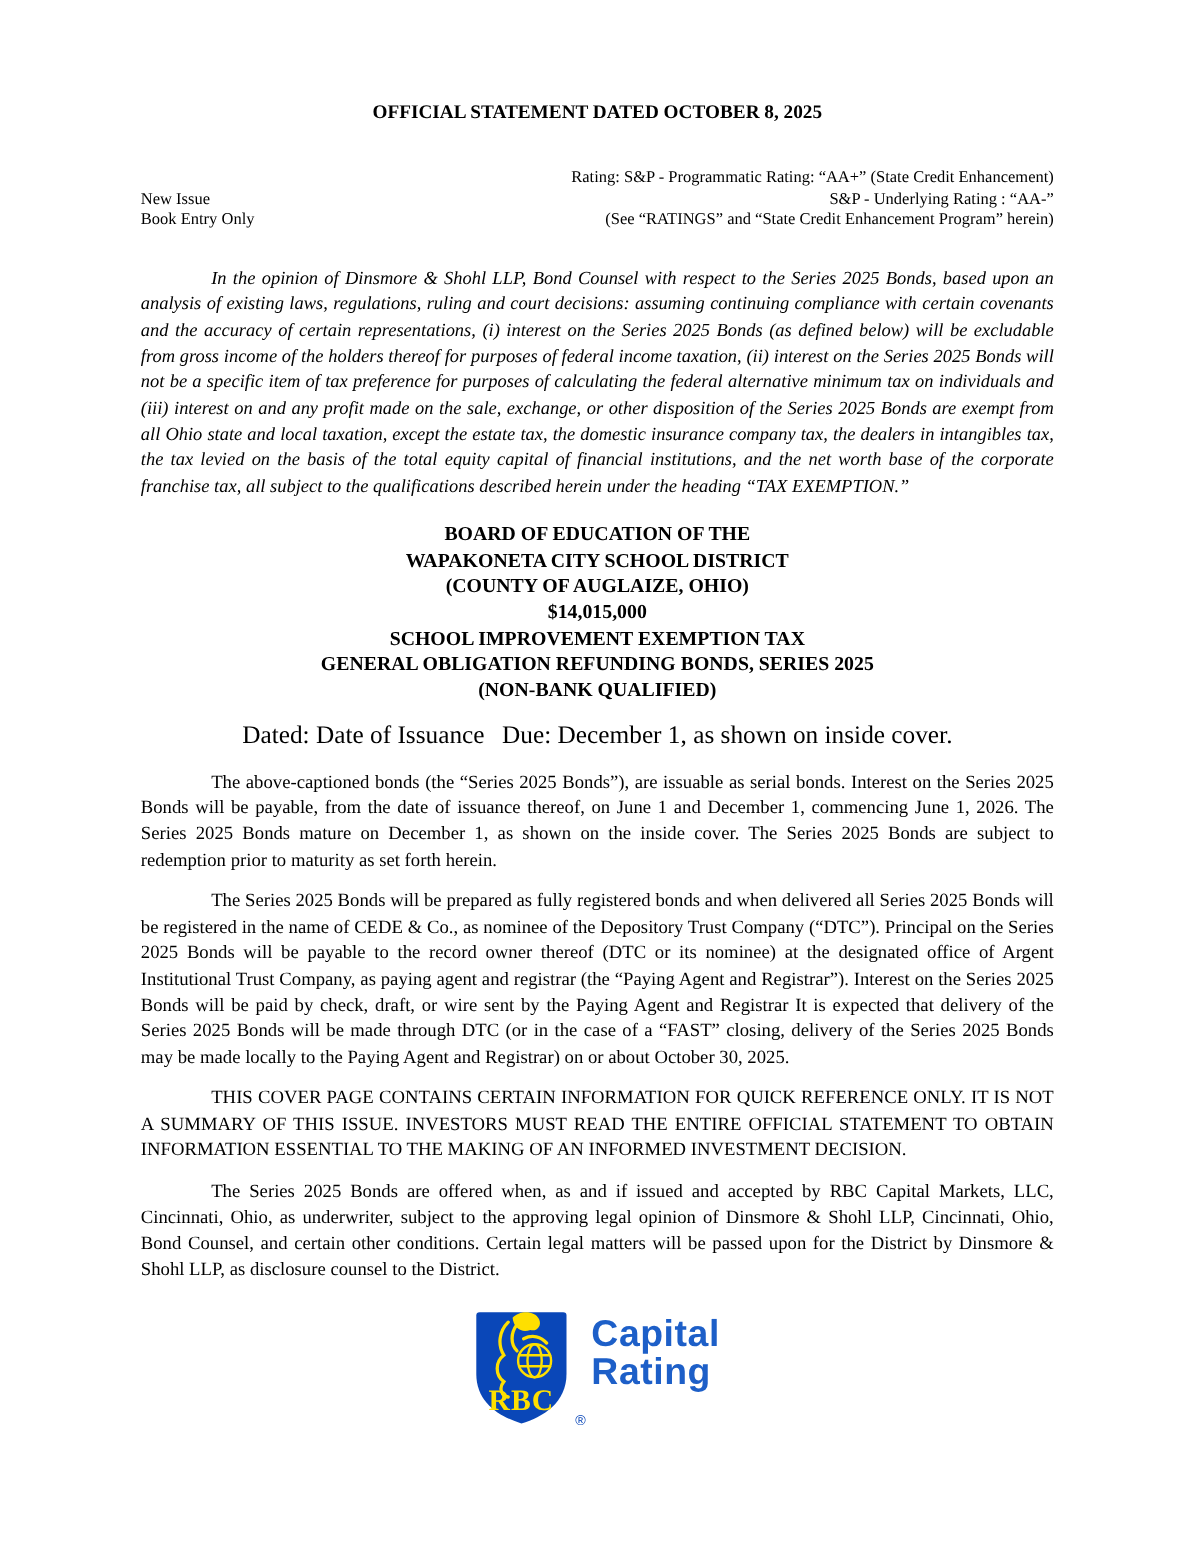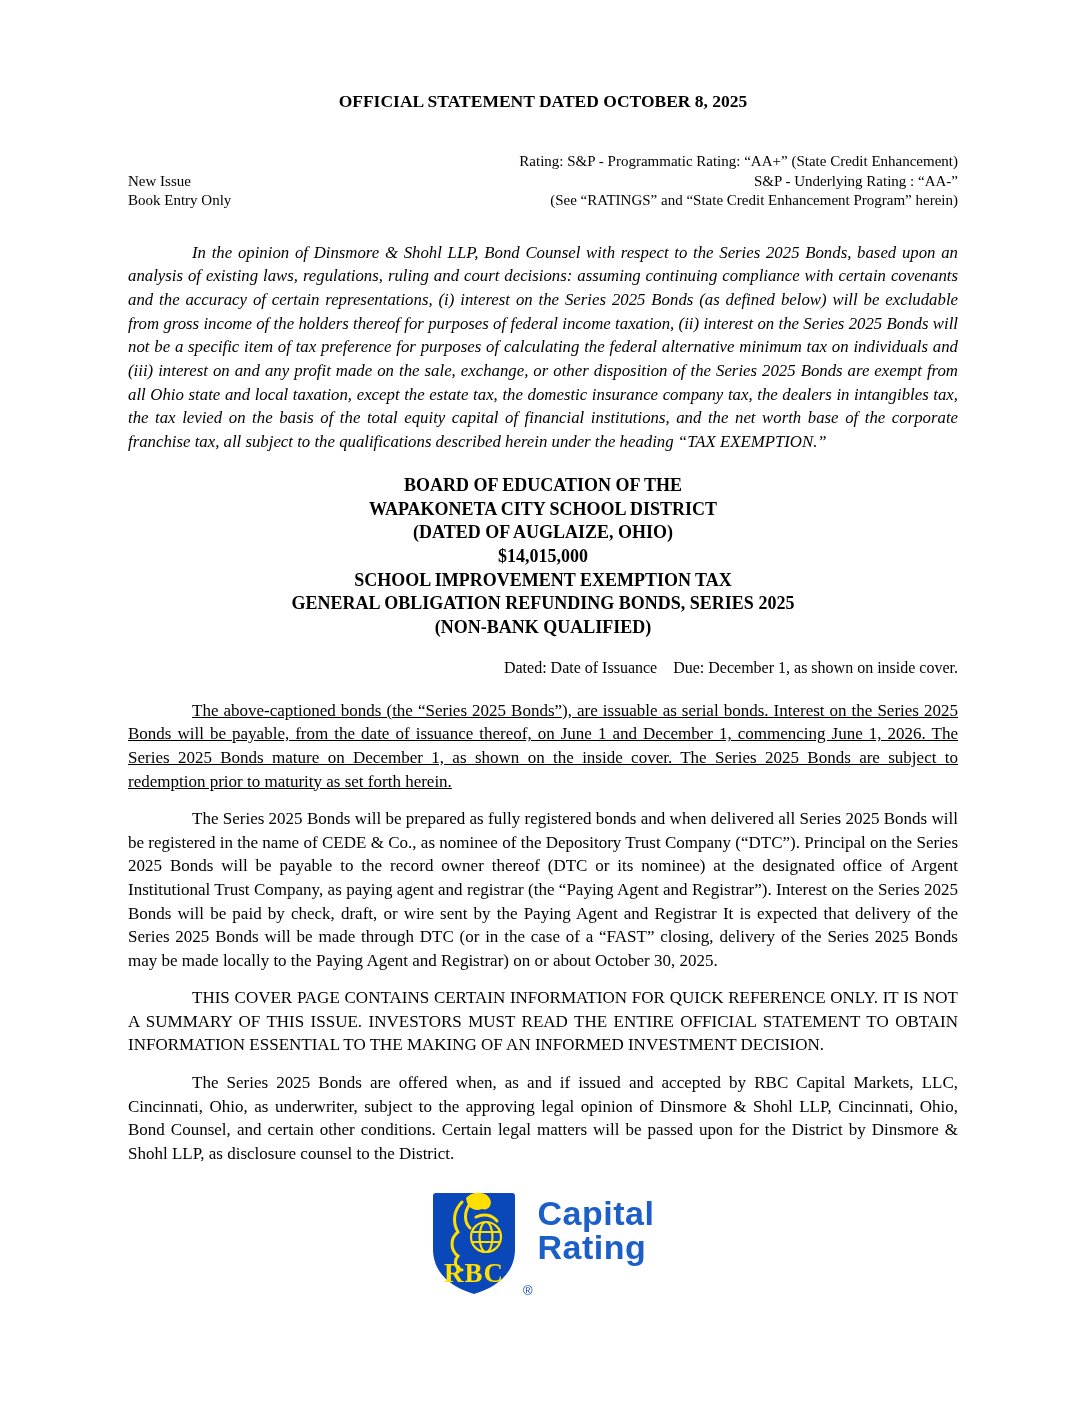--- a/index.html
+++ b/index.html
@@ -41,33 +41,33 @@
   .issuer {
     margin-top: 20px;
     text-align: center;
     font-weight: bold;
     font-size: 18px;
     line-height: 23.7px;
   }
   .dated-row {
     margin-top: 16px;
     display: flex;
-    justify-content: flex-end;
-    font-size: 16px;
+    justify-content: center;
+    font-size: 23px;
     line-height: 23px;
     gap: 16px;
   }
   .body-par {
     margin: 14px 0 0 0;
     text-align: justify;
     text-indent: 64px;
     font-size: 17px;
     line-height: 23.6px;
   }
-  .body-par.first { margin-top: 20px; text-decoration: underline; }
+  .body-par.first { margin-top: 20px; }
   
   .logo-row {
     margin-top: 26px;
     display: flex;
     justify-content: center;
     align-items: flex-start;
   }
   .shield-wrap { position: relative; width: 84px; height: 104px; }
   .shield-svg { display: block; width: 84px; height: 104px; }
   .shield-bg { fill: var(--shield-blue, #0a47b8); }
@@ -114,21 +114,21 @@
       <div>S&amp;P - Underlying Rating : “AA-”</div>
       <div>(See “RATINGS” and “State Credit Enhancement Program” herein)</div>
     </div>
   </div>
 
   <p class="opinion">In the opinion of Dinsmore &amp; Shohl LLP, Bond Counsel with respect to the Series 2025 Bonds, based upon an analysis of existing laws, regulations, ruling and court decisions: assuming continuing compliance with certain covenants and the accuracy of certain representations, (i) interest on the Series 2025 Bonds (as defined below) will be excludable from gross income of the holders thereof for purposes of federal income taxation, (ii) interest on the Series 2025 Bonds will not be a specific item of tax preference for purposes of calculating the federal alternative minimum tax on individuals and (iii) interest on and any profit made on the sale, exchange, or other disposition of the Series 2025 Bonds are exempt from all Ohio state and local taxation, except the estate tax, the domestic insurance company tax, the dealers in intangibles tax, the tax levied on the basis of the total equity capital of financial institutions, and the net worth base of the corporate franchise tax, all subject to the qualifications described herein under the heading “TAX EXEMPTION.”</p>
 
   <div class="issuer">
     <div>BOARD OF EDUCATION OF THE</div>
     <div>WAPAKONETA CITY SCHOOL DISTRICT</div>
-    <div>(DATED OF AUGLAIZE, OHIO)</div>
+    <div>(COUNTY OF AUGLAIZE, OHIO)</div>
     <div>$14,015,000</div>
     <div>SCHOOL IMPROVEMENT EXEMPTION TAX</div>
     <div>GENERAL OBLIGATION REFUNDING BONDS, SERIES 2025</div>
     <div>(NON-BANK QUALIFIED)</div>
   </div>
 
   <div class="dated-row">
     <span>Dated: Date of Issuance</span>
     <span>Due: December 1, as shown on inside cover.</span>
   </div>

